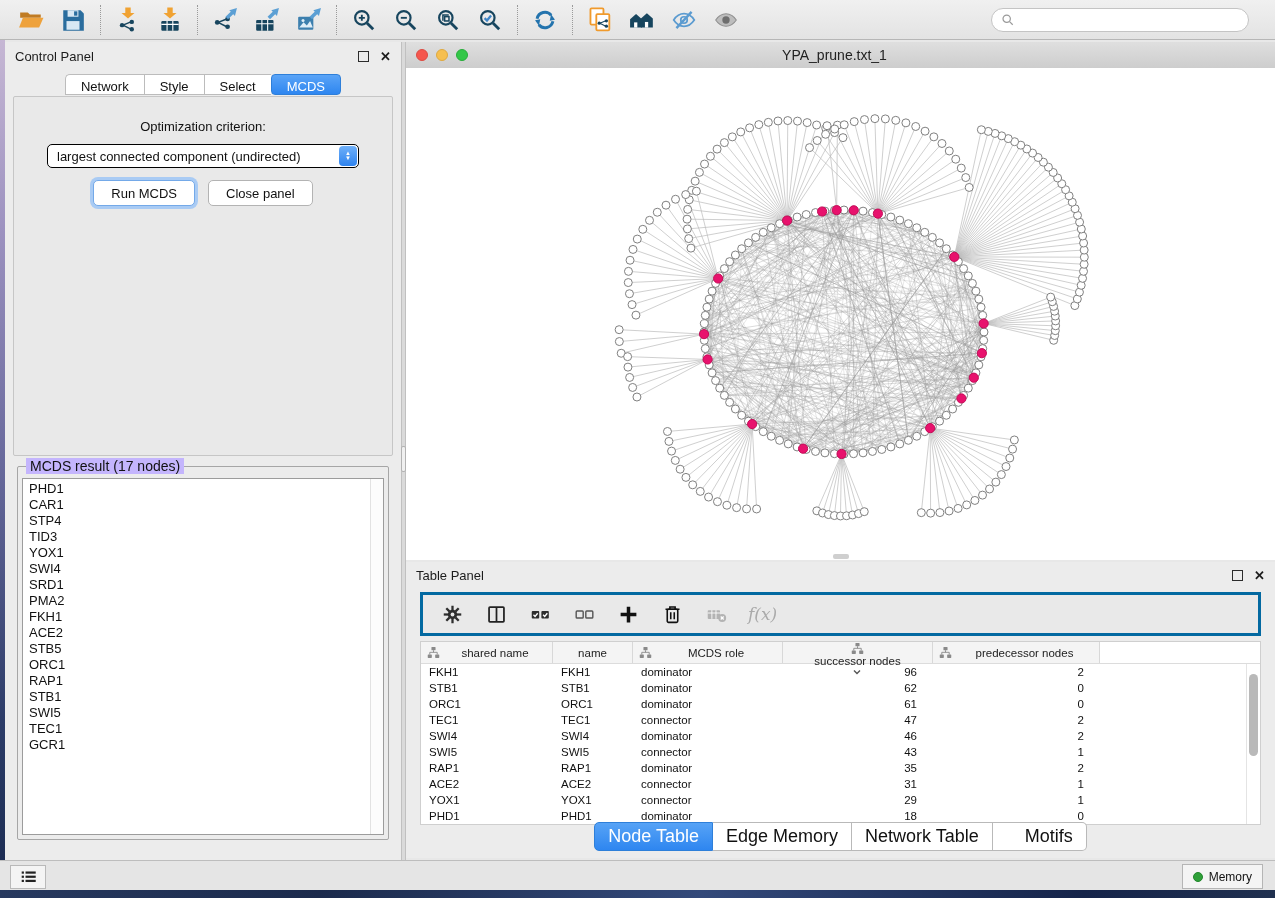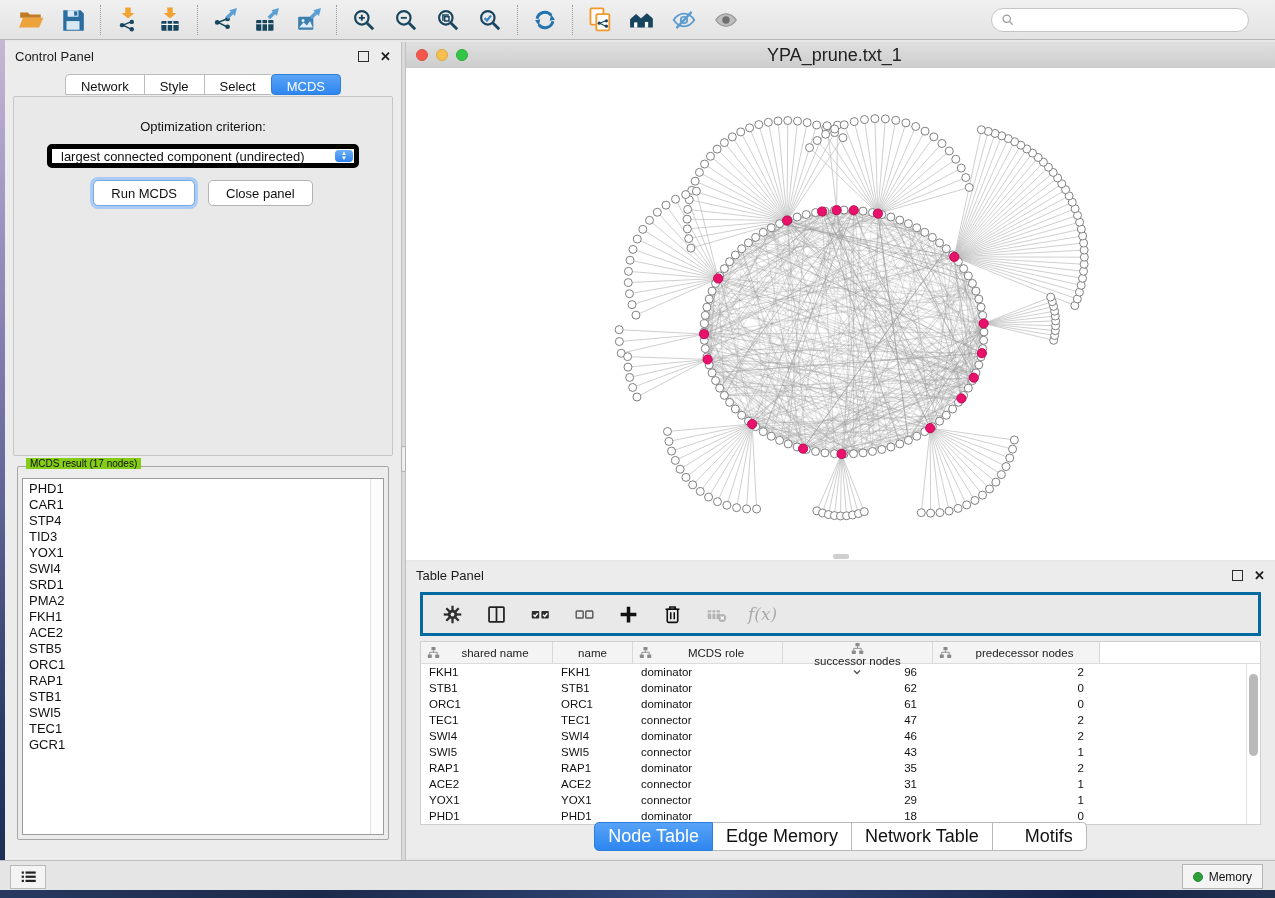--- a/index.html
+++ b/index.html
@@ -30,51 +30,51 @@
   .close-x{font-size:13px;font-weight:bold;color:#1c1c1c;line-height:1;}
   .cp-tabs{position:absolute;top:32px;left:0;right:0;display:flex;justify-content:center;z-index:2;}
   .cp-tab{font-size:13px;padding:4px 15px 0;background:#fff;border:1px solid #bcbcbc;
     border-right:none;color:#111;cursor:default;}
   .cp-tab:first-child{border-radius:5px 0 0 0;}
   .cp-tab:last-child{border-right:1px solid #bcbcbc;border-radius:0 5px 0 0;}
   .cp-tab.selected{background:linear-gradient(#5aa4f7,#2e86f0);color:#fff;border-color:#2e7fd9;border-radius:4px;}
   .cp-inner{position:absolute;top:54px;left:8px;right:8px;height:358px;background:#e9e9e9;
     border:1px solid #c6c6c6;border-radius:2px;}
   .opt-label{text-align:center;margin-top:22px;font-size:13px;color:#111;}
-  .combo{margin:10px auto 0;width:312px;height:24px;background:#fff;border:5px solid #000000;border-radius:5px;
+  .combo{margin:10px auto 0;width:312px;height:24px;background:#fff;border:1px solid #000000;border-radius:5px;
     display:flex;align-items:center;font-size:13px;color:#111;padding-left:9px;position:relative;box-sizing:border-box;}
   .combo-btn{position:absolute;right:1px;top:1px;bottom:1px;width:18px;border-radius:4px;
     background:linear-gradient(#6fb0f9,#2e83ef);color:#fff;display:flex;flex-direction:column;
     align-items:center;justify-content:center;font-size:6px;line-height:5px;}
   .btn-row{display:flex;justify-content:center;gap:13px;margin-top:12px;}
   .push-btn{height:24px;padding:0 17px;background:#fff;border:1px solid #b3b3b3;border-radius:5px;
     font-size:13px;color:#111;display:flex;align-items:center;cursor:default;}
   .push-btn.focused{box-shadow:0 0 0 3px #a9cbf4;border-color:#74a9e8;}
   .fieldset{position:absolute;left:12px;right:12px;top:424px;height:372px;border:1px solid #a6a6a6;border-radius:2px;}
-  .fieldset legend,.fs-legend{position:absolute;top:-9px;left:8px;background:#84cc16;padding:0 4px;font-size:10px;color:#111;}
+  .fieldset legend,.fs-legend{position:absolute;top:-9px;left:8px;background:#c4b5fd;padding:0 4px;font-size:14px;color:#111;}
   .mcds-list{position:absolute;left:4px;right:4px;top:11px;bottom:4px;background:#fff;
     border:1px solid #9c9c9c;overflow:hidden;font-size:13px;line-height:16px;color:#111;}
   .mcds-list .rows{padding:2px 0 0 6px;}
   .list-scroll{position:absolute;right:0;top:0;bottom:0;width:12px;background:#fcfcfc;border-left:1px solid #e2e2e2;}
   
   .v-split{position:absolute;left:401px;top:42px;width:5px;height:818px;background:#dadada;
     border-left:1px solid #c0c0c0;border-right:1px solid #c0c0c0;box-sizing:border-box;}
   .v-handle{position:absolute;left:-1px;right:-1px;top:404px;height:24px;background:#f0f0f0;
     border:1px solid #b2b2b2;border-radius:2px;}
   .h-handle{position:absolute;left:50%;margin-left:-8px;bottom:1px;width:16px;height:5px;
     background:#cfcfcf;border-radius:2px;}
   
   .net-win{position:absolute;left:406px;top:42px;right:0;height:518px;background:#fff;}
   .net-title{height:26px;background:linear-gradient(#dfdfdf,#cdcdcd);border-bottom:1px solid #ababab;
     display:flex;align-items:center;position:relative;}
   .tl{width:12px;height:12px;border-radius:50%;margin-left:8px;}
   .tl.red{background:#f5574e;border:1px solid #dd4b42;box-sizing:border-box;margin-left:10px;}
   .tl.yellow{background:#f6bf4f;border:1px solid #dfa93f;box-sizing:border-box;}
   .tl.green{background:#33c748;border:1px solid #27ad3a;box-sizing:border-box;}
-  .net-title-text{position:absolute;left:0;right:12px;text-align:center;font-size:18px;color:#222;}
+  .net-title-text{position:absolute;left:0;right:12px;text-align:center;font-size:14px;color:#222;}
   .net-canvas{position:absolute;top:26px;left:0;right:0;bottom:0;background:#fff;}
   
   .table-panel{position:absolute;left:406px;top:562px;right:0;height:296px;background:#ececec;}
   .tp-header{height:26px;display:flex;align-items:center;padding:0 10px;font-size:13px;color:#1c1c1c;}
   .tp-toolbar{position:absolute;left:14px;right:14px;top:30px;height:44px;background:#e9e9e9;
     border:3px solid #0369a1;display:flex;align-items:center;gap:20px;padding-left:17px;box-sizing:border-box;}
   .tp-tool{display:flex;align-items:center;justify-content:center;width:24px;height:24px;}
   .tp-tool svg{width:21px;height:21px;}
   .fx{font-family:"DejaVu Serif",serif;font-style:italic;font-size:17px;color:#aaa;}
   .tp-table{position:absolute;left:14px;right:14px;top:79px;bottom:33px;background:#fff;border:1px solid #cfcfcf;overflow:hidden;}

